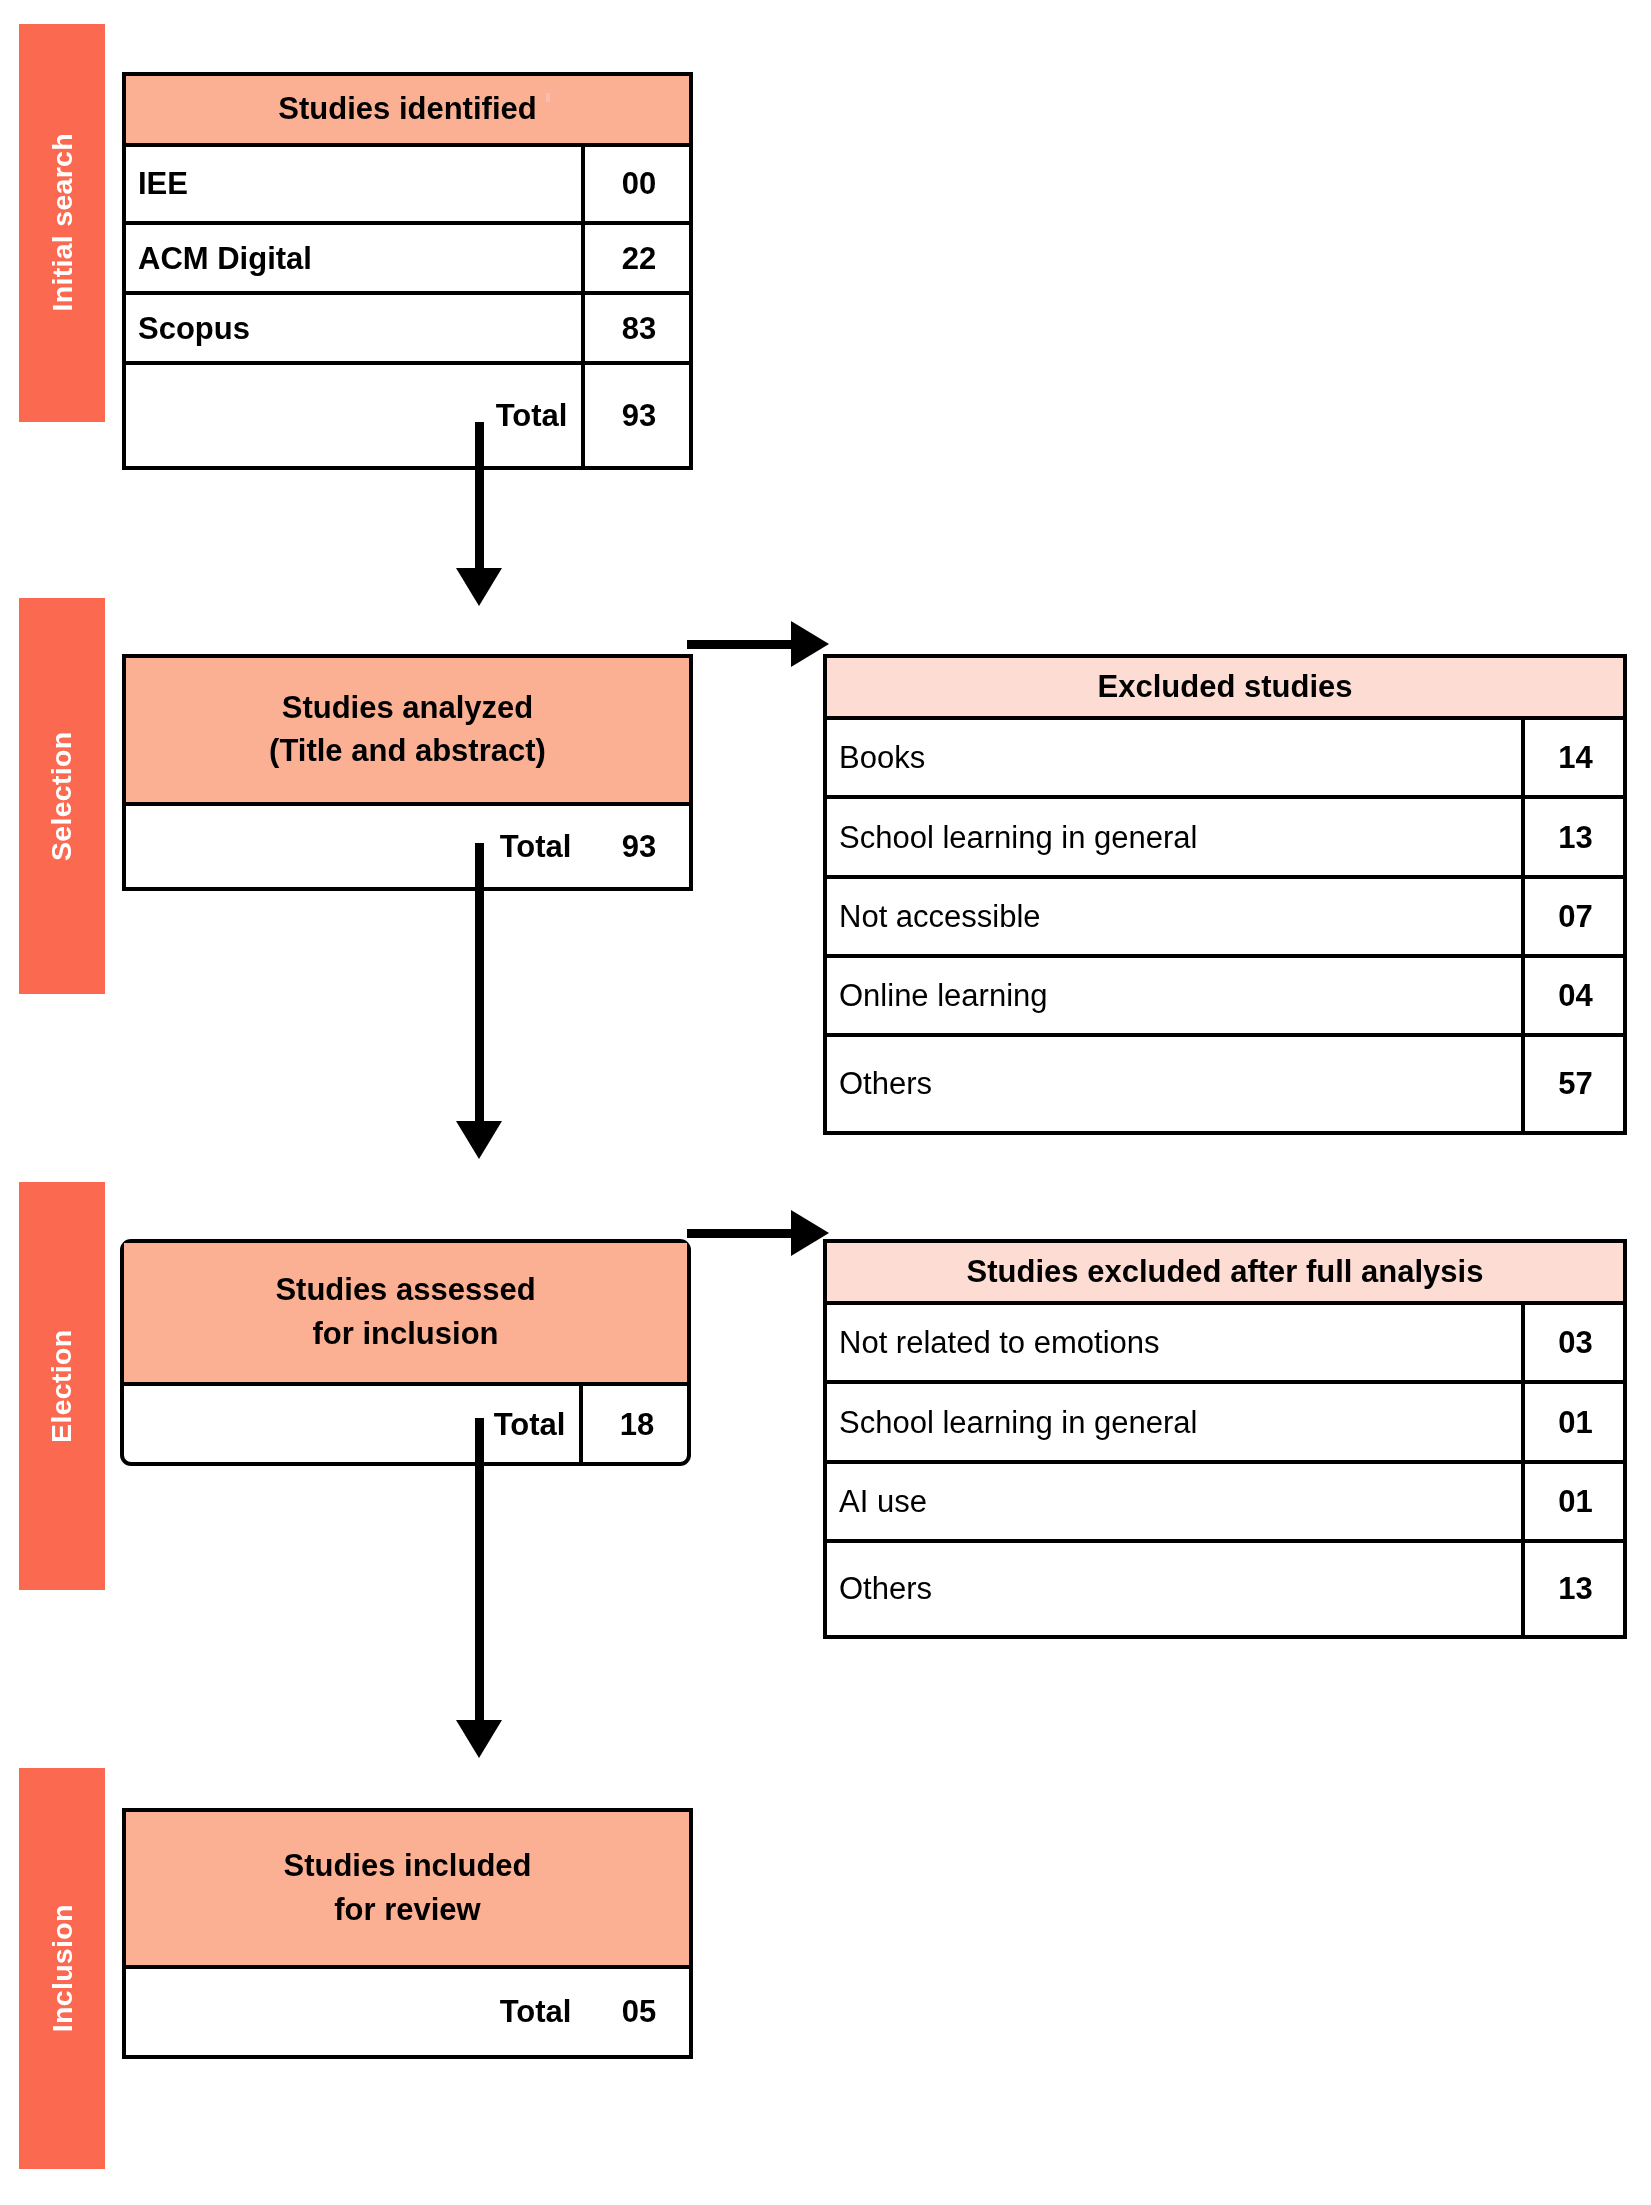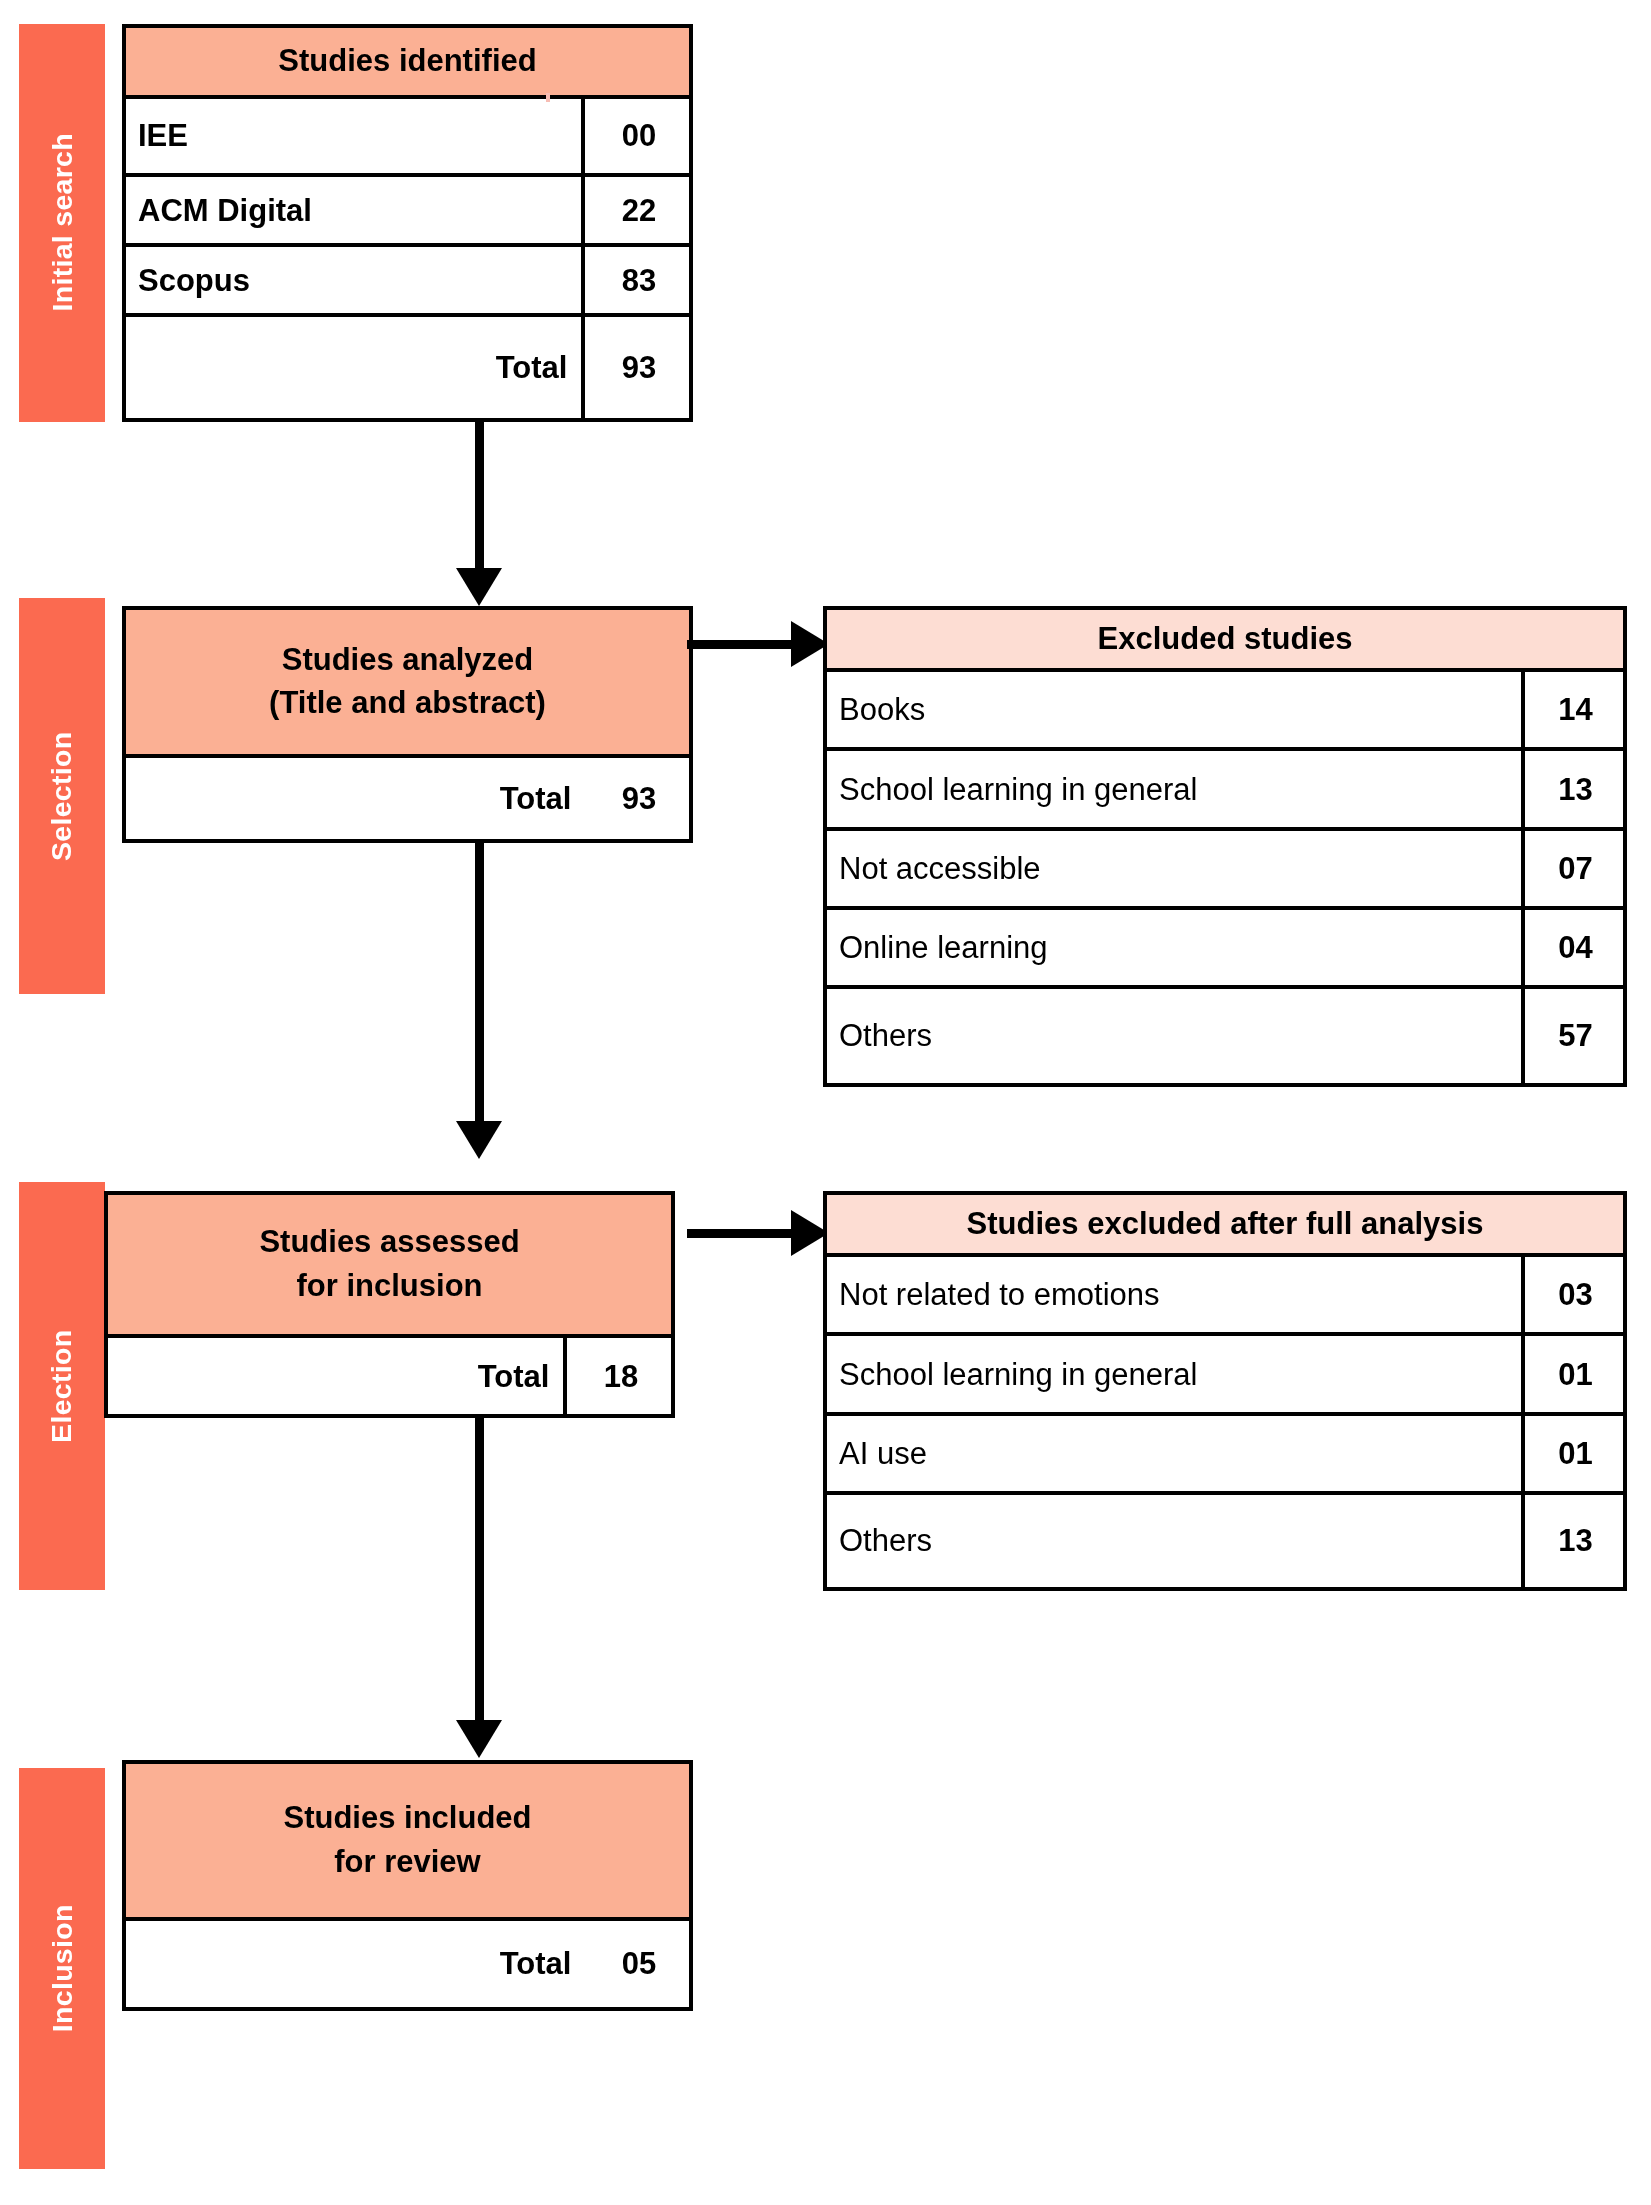--- a/index.html
+++ b/index.html
@@ -33,20 +33,21 @@
     transform: rotate(-90deg);
     line-height: 1;
   }
 
   
   .box {
     position: absolute;
     border: 4.3px solid #000000;
     box-sizing: border-box;
     background: #ffffff;
+    margin-top: 48px;
   }
 
   .hdr {
     position: absolute;
     left: 0;
     right: 0;
     top: 0;
     display: flex;
     align-items: center;
     justify-content: center;
@@ -206,21 +207,21 @@
     <div class="cell left" style="left:0; top:300px; width:694px; height:75px; font-size:31px;">Online learning</div>
     <div class="cell center" style="left:697px; top:300px; width:103px; height:75px; font-size:31px;">04</div>
 
     <div class="cell left" style="left:0; top:379px; width:694px; height:93px; font-size:31px;">Others</div>
     <div class="cell center" style="left:697px; top:379px; width:103px; height:93px; font-size:31px;">57</div>
   </div>
 
   <div class="vline" style="left:475px; top:843px; height:280px;"></div>
   <div class="arrow-down" style="left:456px; top:1121px;"></div>
 
-  <div class="box" style="left:104px; top:1191px; width:571px; height:227px;">
+  <div class="box" style="left:120px; top:1191px; width:571px; height:227px;border-radius:11px;">
 
     <div class="hdr peach-dark" style="height:139px; font-size:31px; flex-direction:column; gap:8.7px;">
       <span>Studies assessed</span>
       <span>for inclusion</span>
     </div>
 
     <div class="rowline" style="top:139px;"></div>
 
     <div class="colline" style="left:455px; top:139px; height:80px;"></div>
 

